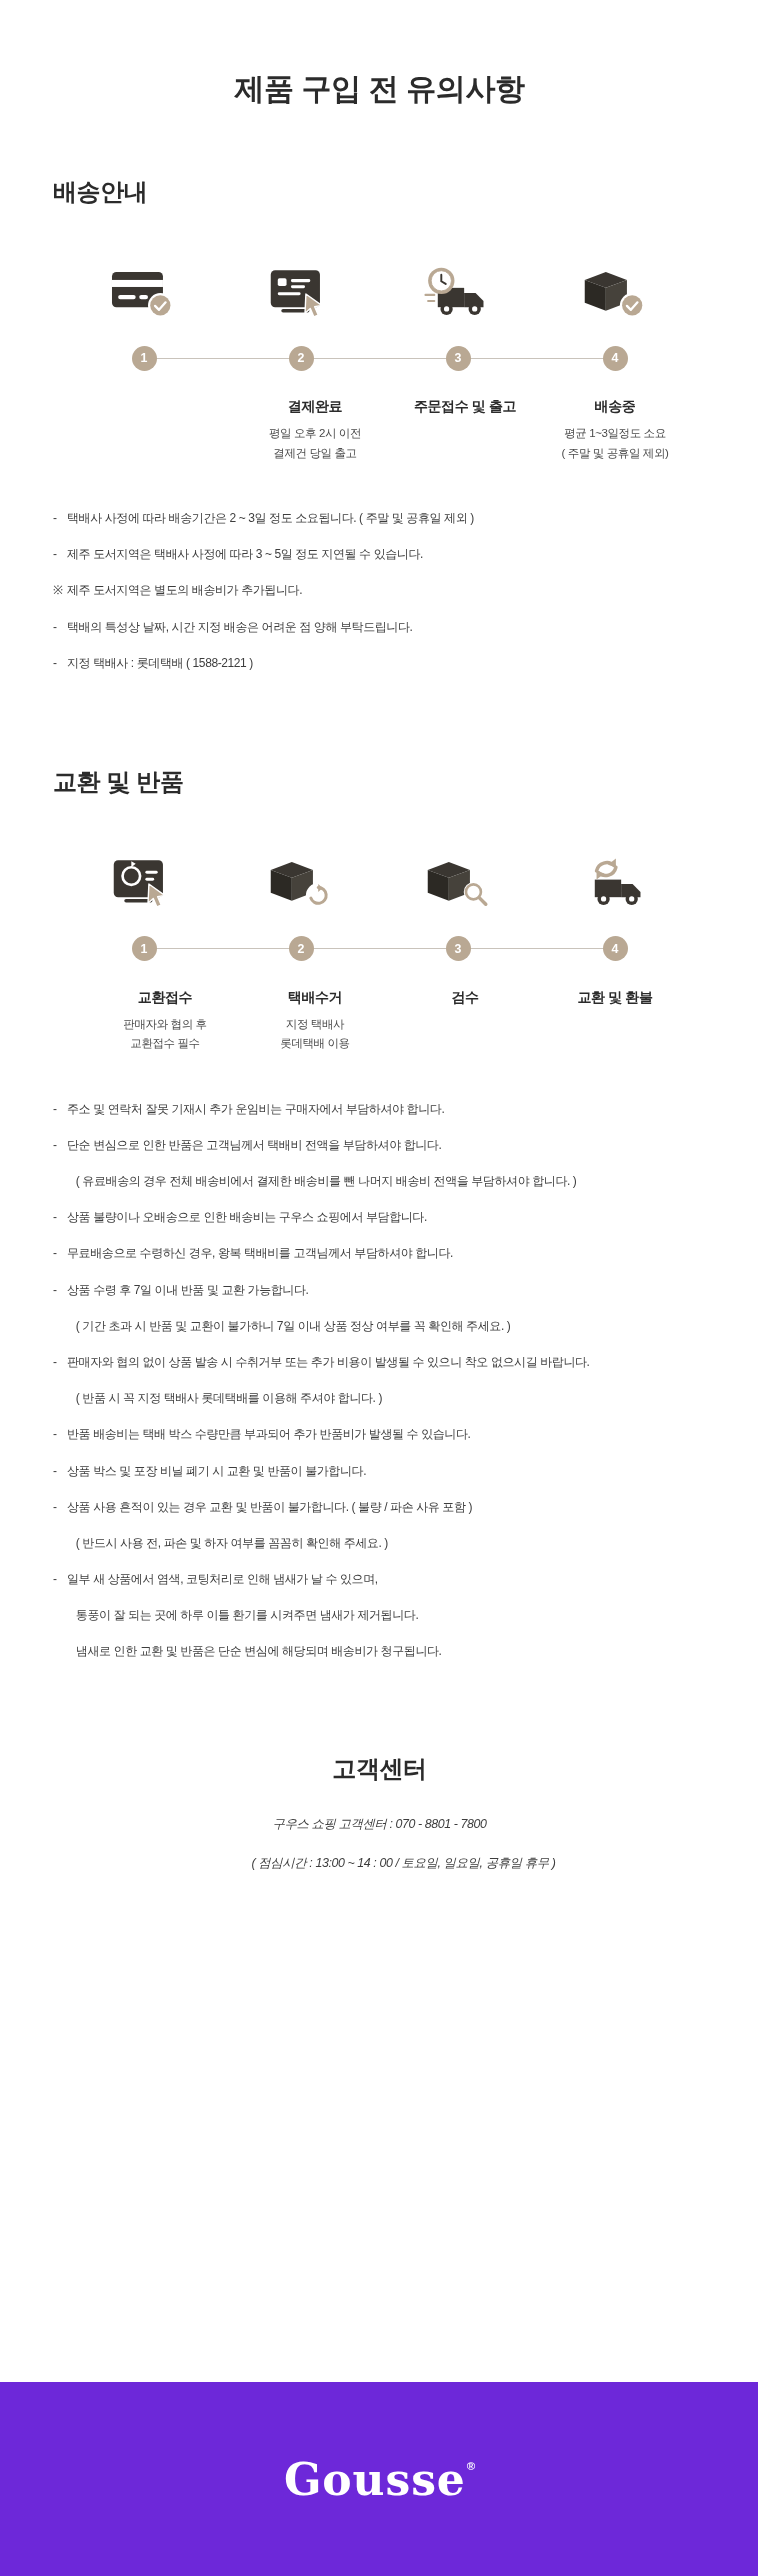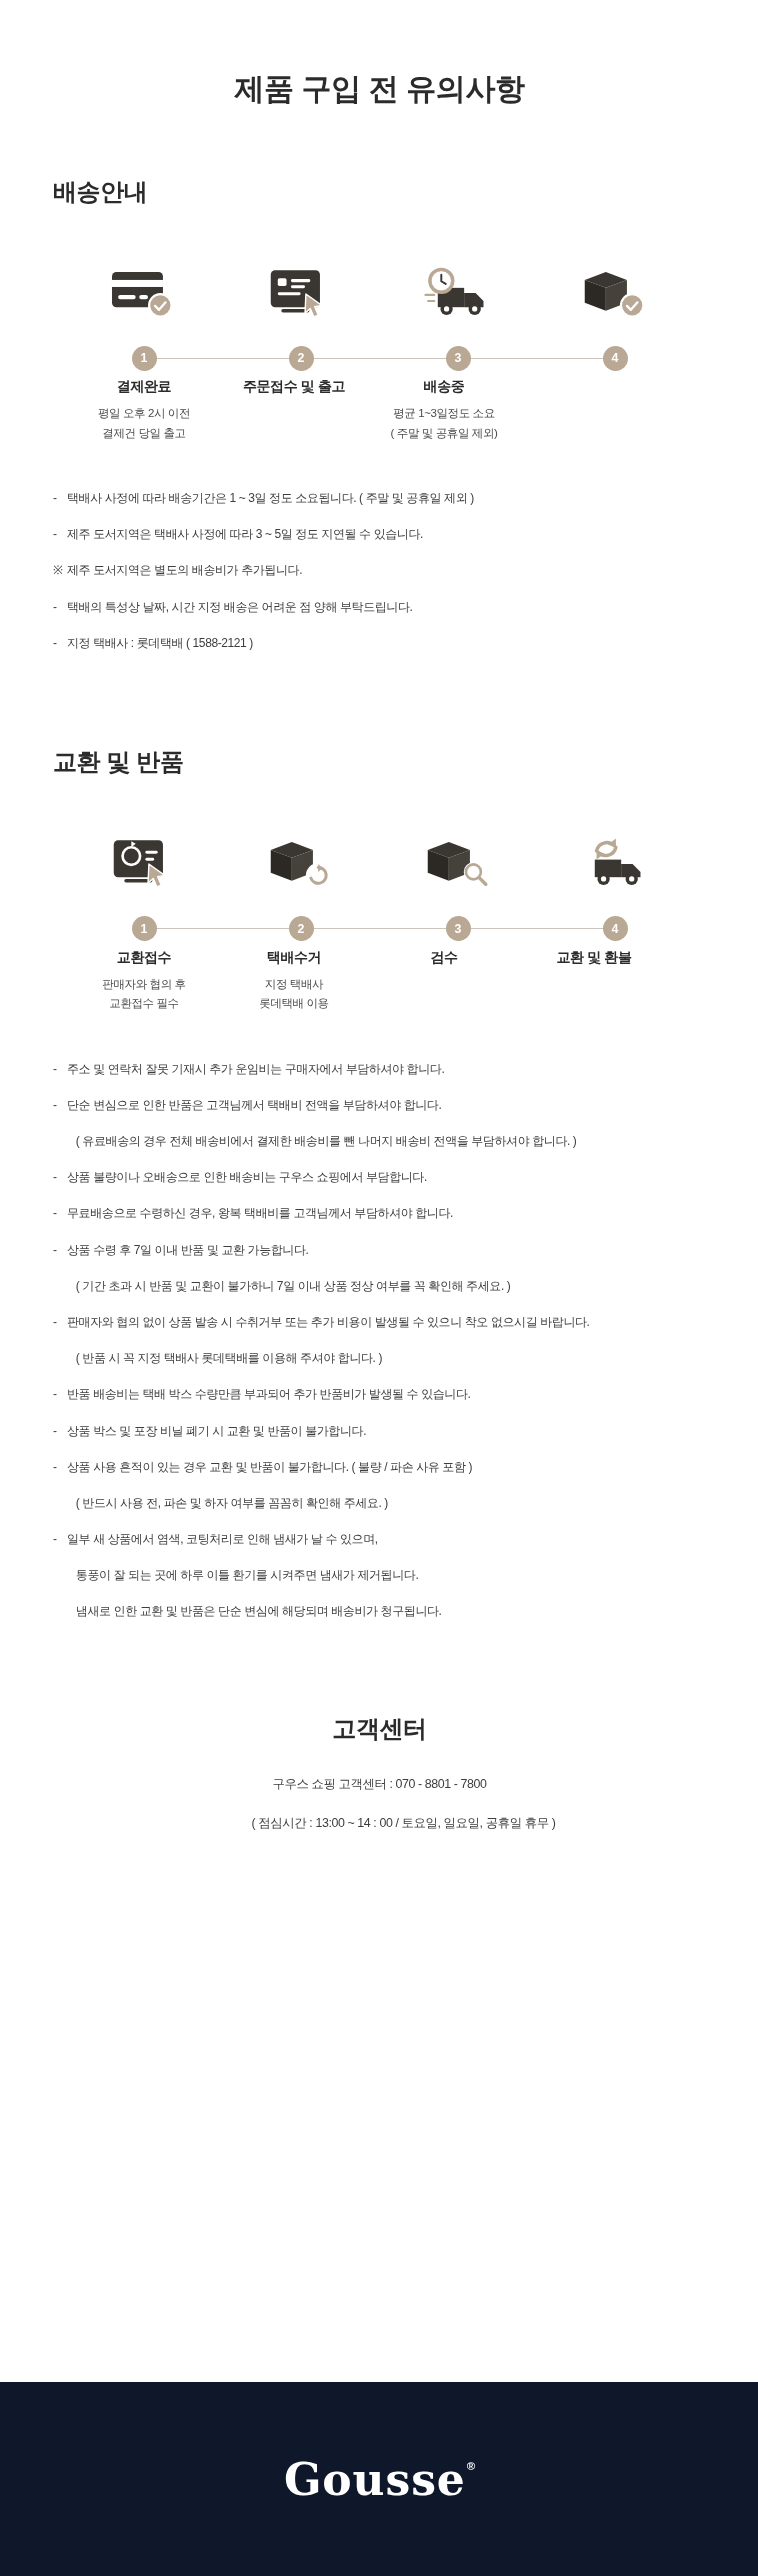--- a/index.html
+++ b/index.html
@@ -89,23 +89,23 @@
     color: #ffffff;
     font-size: 12.4px;
     font-weight: bold;
     display: flex;
     align-items: center;
     justify-content: center;
   }
 
   .labels-row {
     display: flex;
-    justify-content: flex-start;
+    justify-content: flex-end;
     padding: 0 16px;
-    margin-top: 6px;
+    margin-top: 26px;
   }
   .label-cell {
     width: 150px;
     text-align: center;
   }
   .label-title {
     font-size: 14px;
     font-weight: bold;
     color: #2b2b2b;
     letter-spacing: -0.4px;
@@ -137,34 +137,34 @@
   }
   .note .text { flex: 1; }
   .note.indent .bullet { visibility: hidden; }
   .note.indent .text { padding-left: 8.8px; }
 
   
   .sec-delivery { padding-top: 3.5px; }
   .sec-exchange { padding-top: 76px; }
   .sec-cs { padding-top: 74px; text-align: center; }
 
-  .cs-lines { margin-top: 26.5px; }
+  .cs-lines { margin-top: 26.5px; font-style: italic; }
   .cs-line {
     font-size: 12.4px;
     color: #3d3d3d;
     line-height: 1.6;
     margin-bottom: 19.4px;
     letter-spacing: -0.4px;
   }
   .cs-line.indented { padding-left: 48px; }
 
   
   .footer {
     margin-top: auto;
-    background: #0f172a;
+    background: #6d28d9;
     height: 194px;
     display: flex;
     align-items: center;
     justify-content: center;
   }
   .logo {
     color: #ffffff;
     font-size: 44px;
     font-weight: bold;
     letter-spacing: 0.9px;
@@ -270,21 +270,21 @@
       <div class="label-cell">
         <div class="label-title">배송중</div>
         <div class="label-sub" style="white-space:pre-line">평균 1~3일정도 소요
 ( 주말 및 공휴일 제외)</div>
       </div>
     </div>
 
     <div class="notes">
       <div class="note">
           <span class="bullet">-</span>
-          <span class="text">택배사 사정에 따라 배송기간은 1 ~ 3일 정도 소요됩니다. ( 주말 및 공휴일 제외 )</span>
+          <span class="text">택배사 사정에 따라 배송기간은 2 ~ 3일 정도 소요됩니다. ( 주말 및 공휴일 제외 )</span>
         </div>
       <div class="note">
           <span class="bullet">-</span>
           <span class="text">제주 도서지역은 택배사 사정에 따라 3 ~ 5일 정도 지연될 수 있습니다.</span>
         </div>
       <div class="note">
           <span class="bullet">※</span>
           <span class="text">제주 도서지역은 별도의 배송비가 추가됩니다.</span>
         </div>
       <div class="note">

